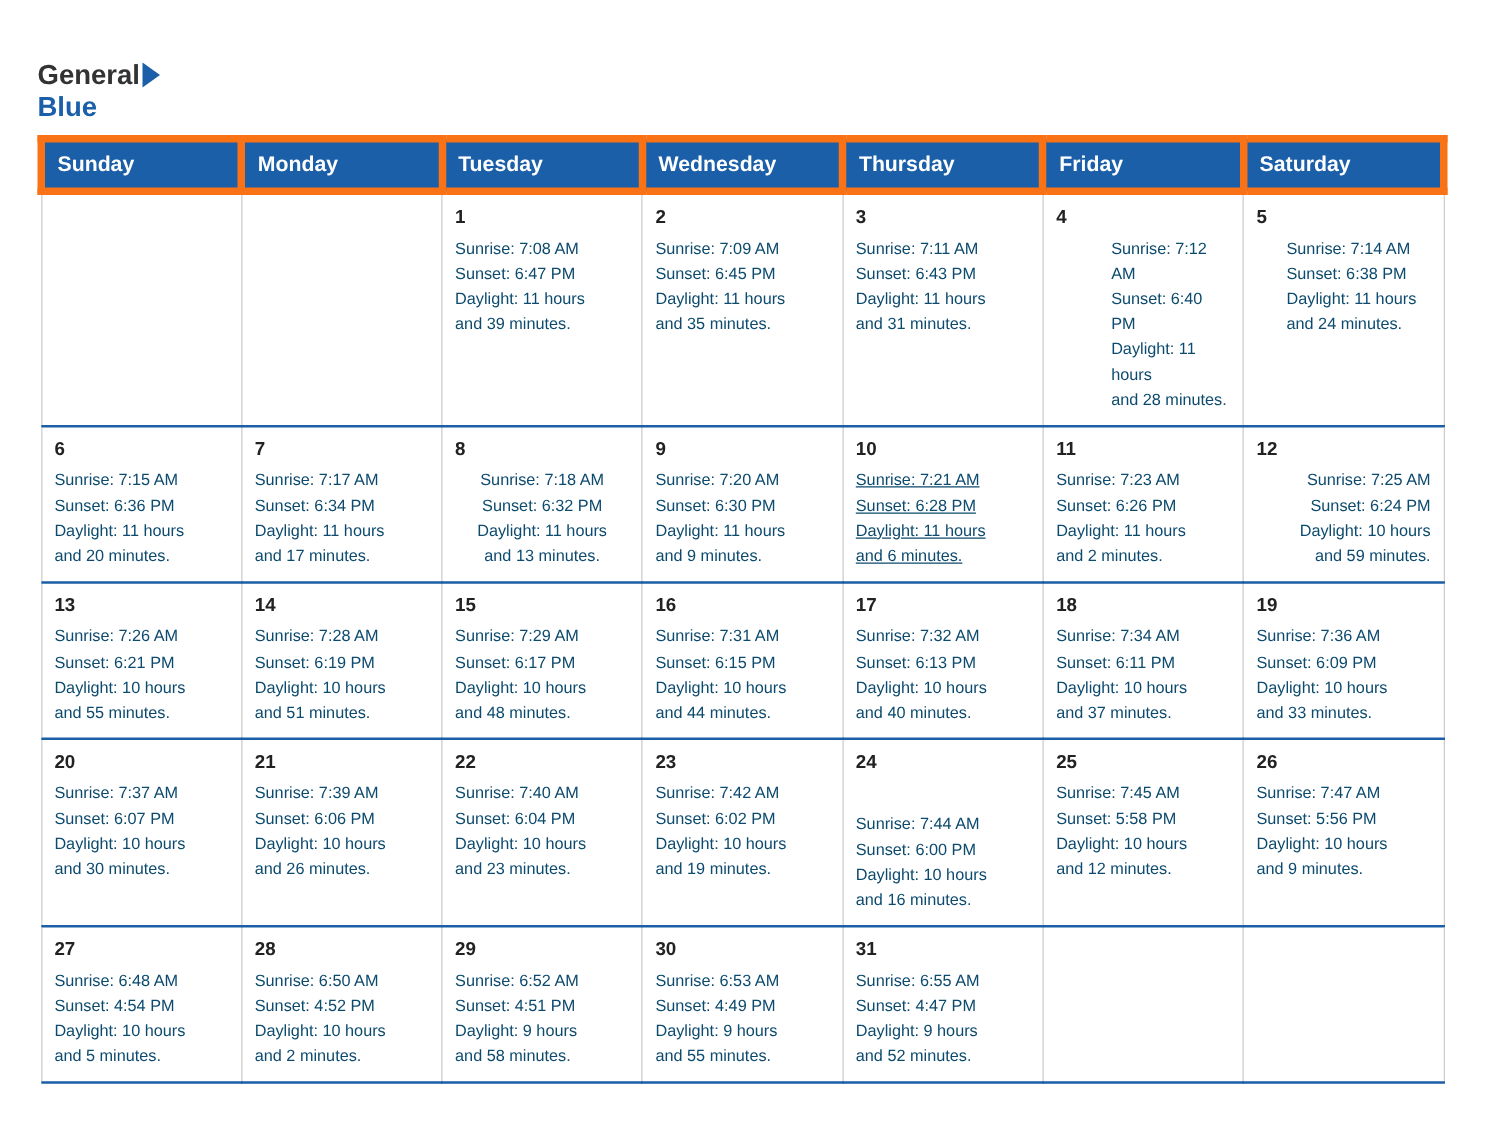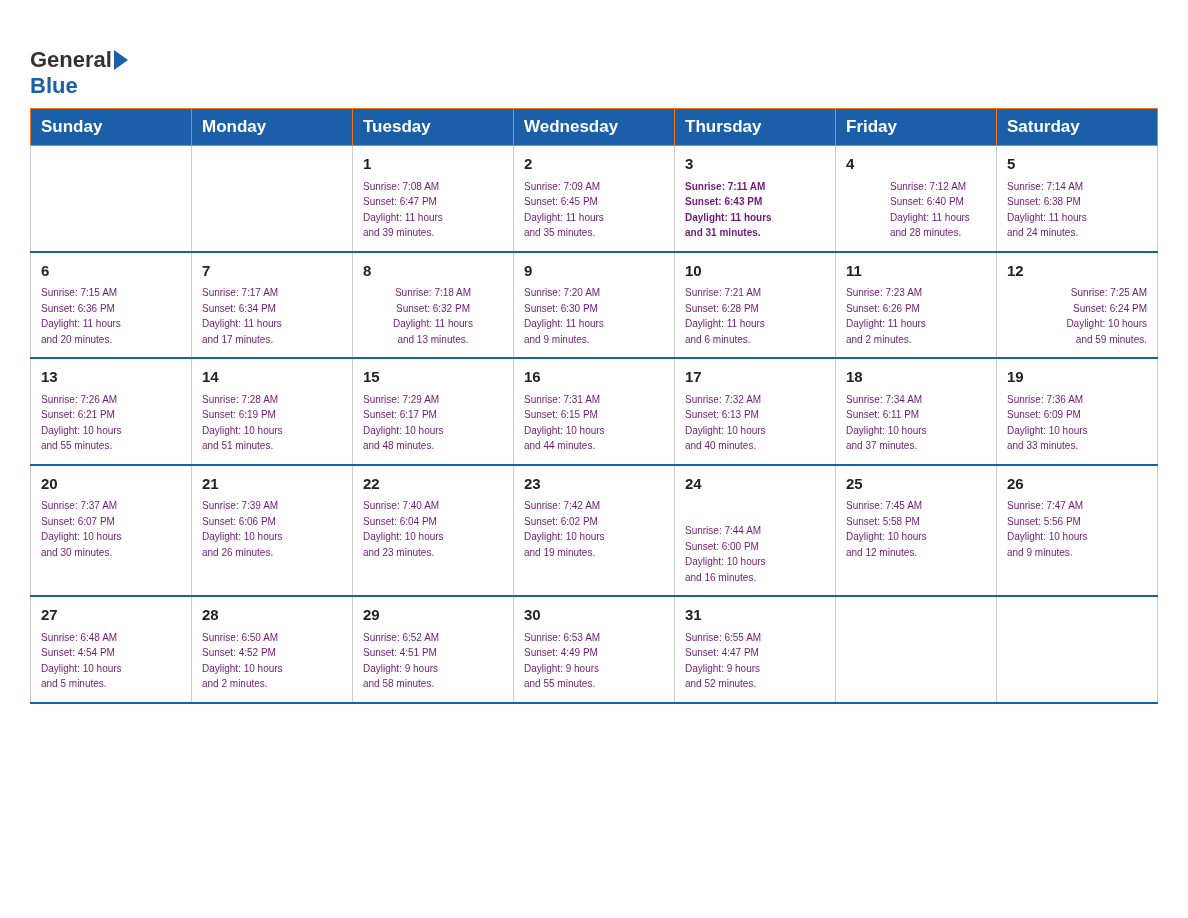--- a/index.html
+++ b/index.html
@@ -59,21 +59,21 @@
       border-collapse: collapse;
       margin-top: 8px;
     }
     thead tr th {
       background-color: #1a5fa8;
       color: #fff;
       font-size: 17px;
       font-weight: bold;
       padding: 8px 10px;
       text-align: left;
-      border: 1px solid #f97316;
+      border: 6px solid #f97316;
     }
     tbody tr td {
       vertical-align: top;
       padding: 7px 10px 10px 10px;
       border: 1px solid #ccc;
       font-size: 13px;
       line-height: 1.5;
       width: 14.28%;
       min-height: 100px;
     }
@@ -81,22 +81,22 @@
       border-bottom: 2px solid #1a5fa8;
     }
     .day-num {
       font-size: 15px;
       font-weight: bold;
       color: #222;
       display: block;
       margin-bottom: 3px;
     }
     .day-info {
-      color: #701a75;
-      font-size: 10px;
+      color: #0c4a6e;
+      font-size: 13px;
       line-height: 1.55;
     }
     td.empty {
       background: #fff;
     }
   </style>
 </head>
 <body>
 
 <div class="header">
@@ -142,35 +142,35 @@
         </td>
         <td>
           <span class="day-num">2</span>
           <div class="day-info" style="white-space: pre-line;">Sunrise: 7:09 AM
 Sunset: 6:45 PM
 Daylight: 11 hours
 and 35 minutes.</div>
         </td>
         <td>
           <span class="day-num">3</span>
-          <div class="day-info" style="white-space: pre-line; font-weight: bold;">Sunrise: 7:11 AM
+          <div class="day-info" style="white-space: pre-line;">Sunrise: 7:11 AM
 Sunset: 6:43 PM
 Daylight: 11 hours
 and 31 minutes.</div>
         </td>
         <td>
           <span class="day-num">4</span>
           <div class="day-info" style="white-space: pre-line; margin-left: 44px;">Sunrise: 7:12 AM
 Sunset: 6:40 PM
 Daylight: 11 hours
 and 28 minutes.</div>
         </td>
         <td>
           <span class="day-num">5</span>
-          <div class="day-info" style="white-space: pre-line;">Sunrise: 7:14 AM
+          <div class="day-info" style="white-space: pre-line; margin-left: 24px;">Sunrise: 7:14 AM
 Sunset: 6:38 PM
 Daylight: 11 hours
 and 24 minutes.</div>
         </td>
       </tr>
       <tr>
         <td>
           <span class="day-num">6</span>
           <div class="day-info" style="white-space: pre-line;">Sunrise: 7:15 AM
 Sunset: 6:36 PM
@@ -193,21 +193,21 @@
         </td>
         <td>
           <span class="day-num">9</span>
           <div class="day-info" style="white-space: pre-line;">Sunrise: 7:20 AM
 Sunset: 6:30 PM
 Daylight: 11 hours
 and 9 minutes.</div>
         </td>
         <td>
           <span class="day-num">10</span>
-          <div class="day-info" style="white-space: pre-line;">Sunrise: 7:21 AM
+          <div class="day-info" style="white-space: pre-line; text-decoration: underline;">Sunrise: 7:21 AM
 Sunset: 6:28 PM
 Daylight: 11 hours
 and 6 minutes.</div>
         </td>
         <td>
           <span class="day-num">11</span>
           <div class="day-info" style="white-space: pre-line;">Sunrise: 7:23 AM
 Sunset: 6:26 PM
 Daylight: 11 hours
 and 2 minutes.</div>

